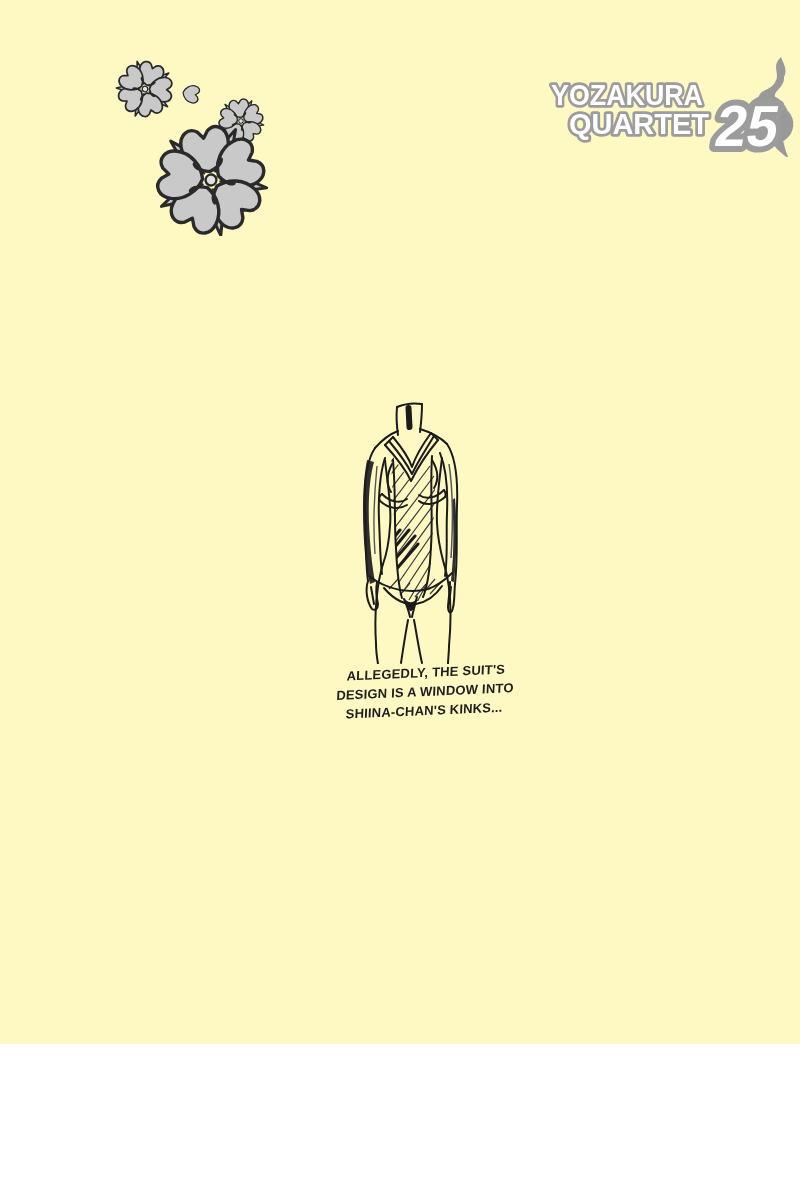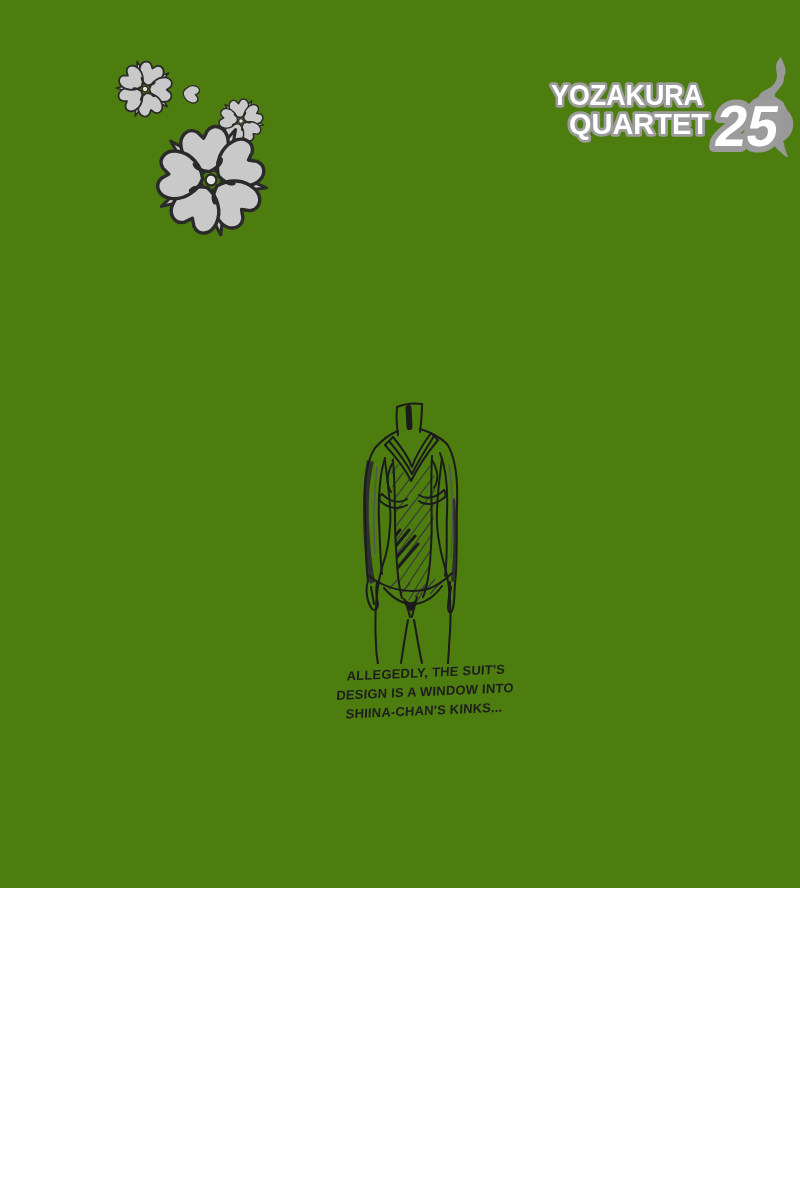--- a/index.html
+++ b/index.html
@@ -7,21 +7,21 @@
     --hatch:#3a3a3a;
     --petal:#c9c9c9;
     --petal-line:#2a2a2a;
     --logo-outline:#9c9c9c;
     --flame:#999999;
     --caption:#1e1e1e;
   }
   html,body{margin:0;padding:0;}
   body{width:800px;height:1200px;background:#ffffff;
        font-family:"Liberation Sans", sans-serif;overflow:hidden;}
-  .page{position:relative;width:800px;height:888px;background:#4d7c0f;}
+  .page{position:relative;width:800px;height:1044px;background:#fef9c3;}
 
   .sakura-cluster{position:absolute;left:108px;top:48px;width:172px;height:188px;}
   .series-logo{position:absolute;left:543px;top:53px;width:256px;height:104px;}
 
   .suit-sketch{position:absolute;left:352px;top:398px;width:120px;height:266px;}
 
   .caption{
     position:absolute;left:322px;top:663px;width:206px;
     text-align:center;color:var(--caption);
     font-size:13px;line-height:19px;font-weight:bold;

